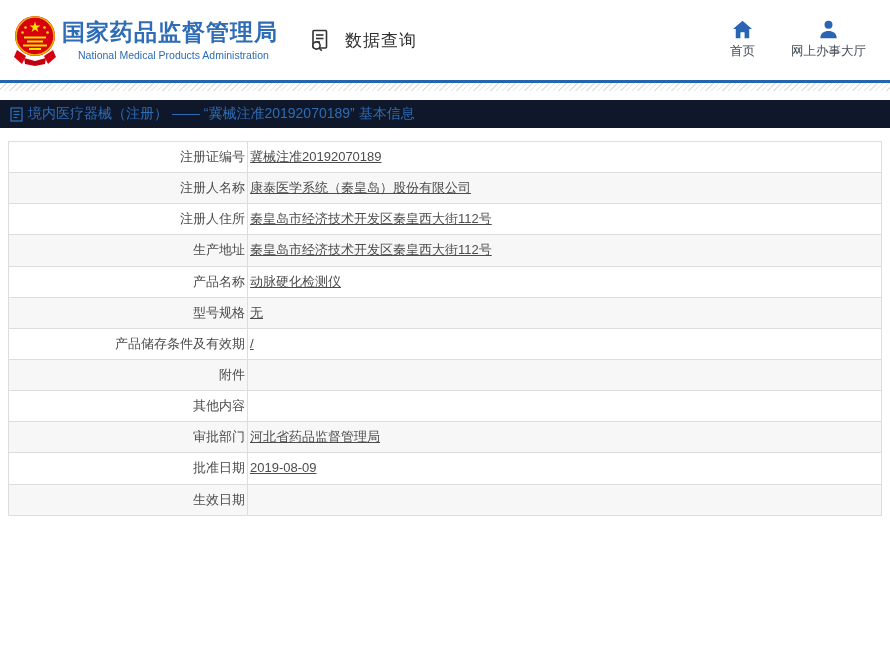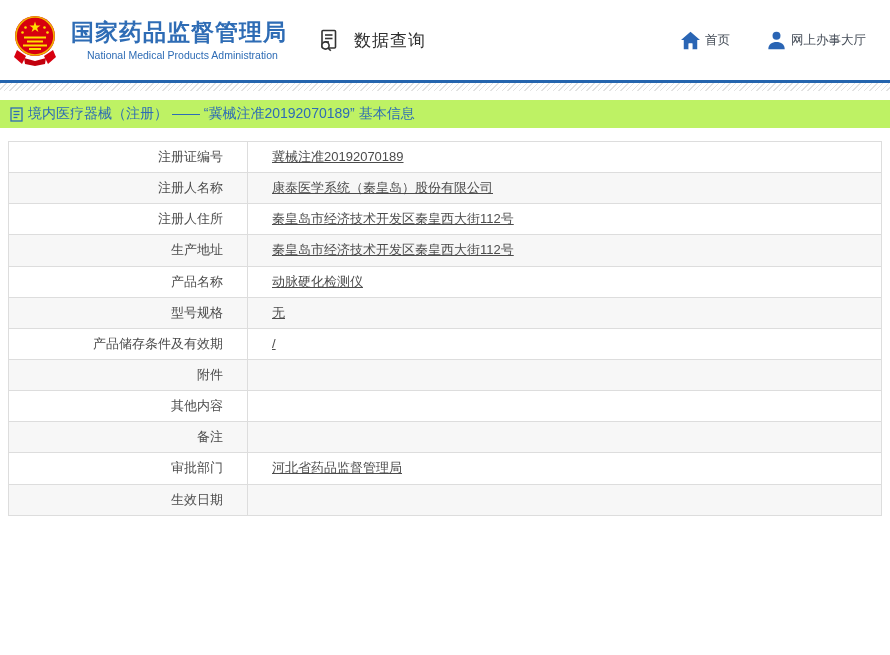--- a/index.html
+++ b/index.html
@@ -13,67 +13,67 @@
 
   
   .site-header {
     height: 83px;
     display: flex;
     align-items: center;
     padding: 0 16px 0 10px;
     border-bottom: 3px solid #2565ae;
     background: #fff;
   }
-  .logo-group { display: flex; align-items: center; gap: 11px; }
+  .logo-group { display: flex; align-items: center; gap: 2px; }
   .emblem { width: 50px; height: 52px; flex: 0 0 auto; }
   .title-block { display: flex; flex-direction: column; }
   .org-title {
     font-size: 23px; font-weight: bold; color: #2e6cb5;
     letter-spacing: 1px; line-height: 1.15; white-space: nowrap;
   }
   .org-subtitle { font-size: 10.5px; color: #2e6cb5; margin-top: 3px; white-space: nowrap; margin-left: 16px; }
 
   .query-section {
     display: flex; align-items: center; gap: 13px;
     margin-left: 30px; cursor: pointer;
   }
   .query-label { font-size: 17px; color: #2f2f2f; letter-spacing: 1px; }
 
   .header-nav { margin-left: auto; display: flex; gap: 36px; padding-right: 8px; }
   .nav-item {
-    display: flex; flex-direction: row; align-items: center;
+    display: flex; flex-direction: column; align-items: center;
     gap: 4px; cursor: pointer;
   }
   .nav-item .nav-label { font-size: 12.5px; color: #444c57; white-space: nowrap; }
 
   .hatch-divider {
     height: 8px;
     background: repeating-linear-gradient(135deg, #e2e2e2 0 1px, transparent 1px 4px);
   }
 
   
   .breadcrumb-bar {
     margin-top: 9px;
     height: 28px;
-    background: #bef264;
+    background: #0f172a;
     display: flex; align-items: center;
     padding-left: 10px; gap: 5px;
   }
   .breadcrumb-title { font-size: 14px; color: #2e6cb5; }
 
   
   .table-wrap { margin: 13px 8px 0 8px; }
   table.registration-table {
     border-collapse: collapse;
     width: 874px;
     table-layout: fixed;
   }
   .registration-table td {
     border: 1px solid #dddddd;
-    padding: 5px 24px;
+    padding: 5px 2px;
     font-size: 13px;
     color: #4c4c4c;
     height: 15px;
     vertical-align: middle;
     line-height: 1.55;
     word-break: break-all;
   }
   .registration-table tr:nth-child(even) { background: #f7f7f7; }
   .registration-table td.cell-label {
     width: 239px;
@@ -185,26 +185,26 @@
   </tr>
         <tr>
     <td class="cell-label"><span class="cell-label-text">附件</span></td>
     <td class="cell-value"></td>
   </tr>
         <tr>
     <td class="cell-label"><span class="cell-label-text">其他内容</span></td>
     <td class="cell-value"></td>
   </tr>
         <tr>
-    <td class="cell-label"><span class="cell-label-text">备注</span></td>
-    <td class="cell-value"></td>
-  </tr>
-        <tr>
     <td class="cell-label"><span class="cell-label-text">审批部门</span></td>
     <td class="cell-value">河北省药品监督管理局</td>
+  </tr>
+        <tr>
+    <td class="cell-label"><span class="cell-label-text">批准日期</span></td>
+    <td class="cell-value">2019-08-09</td>
   </tr>
         <tr>
     <td class="cell-label"><span class="cell-label-text">生效日期</span></td>
     <td class="cell-value"></td>
   </tr>
       </tbody>
   </table>
 </div>
 
 </body></html>

